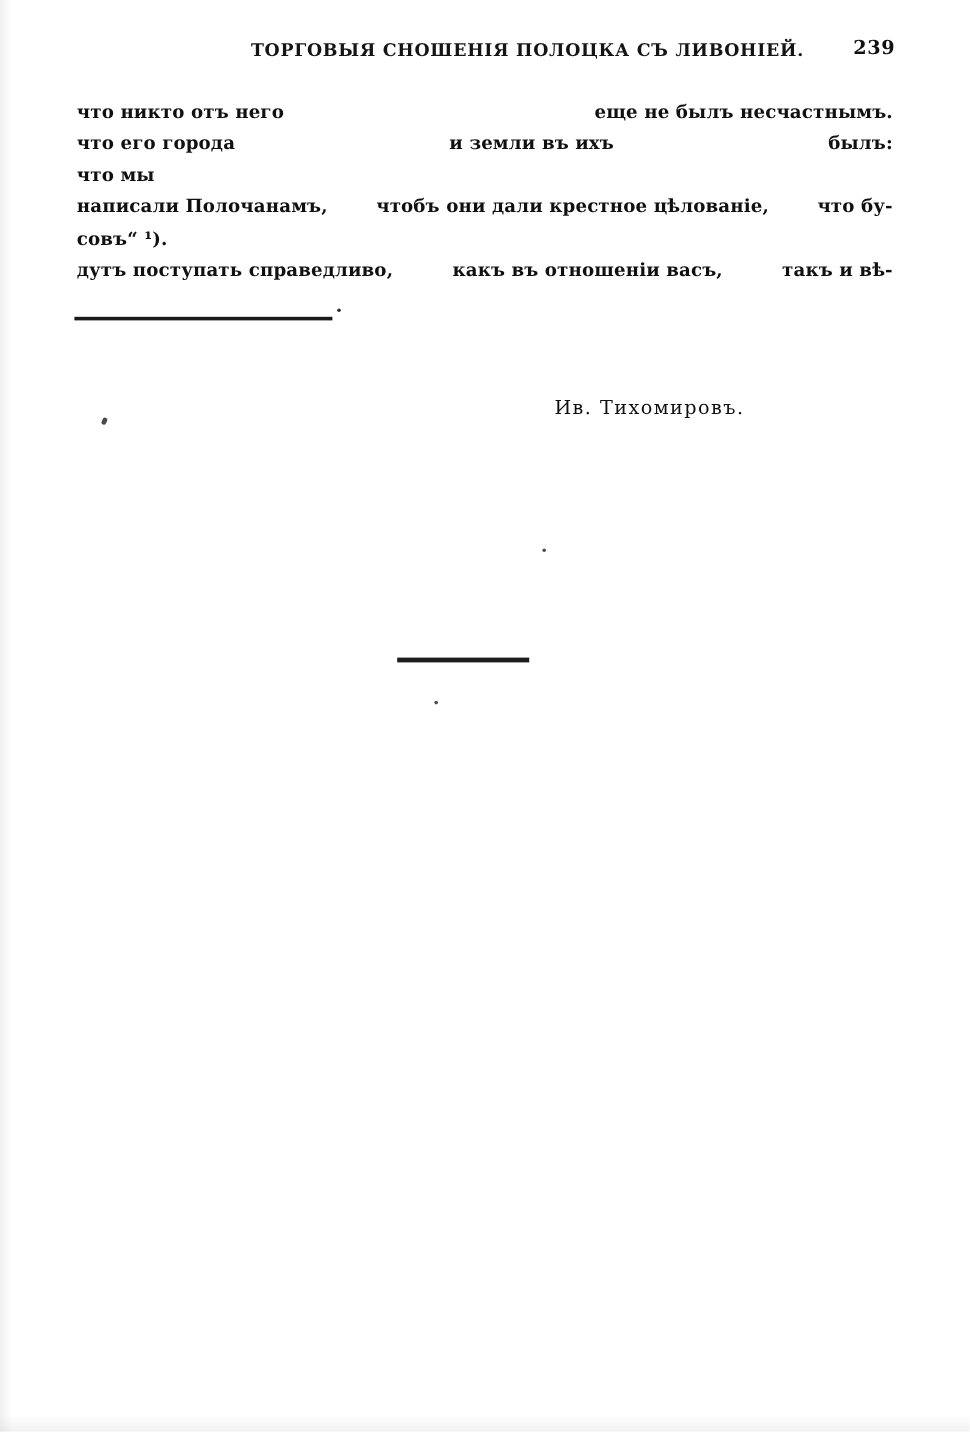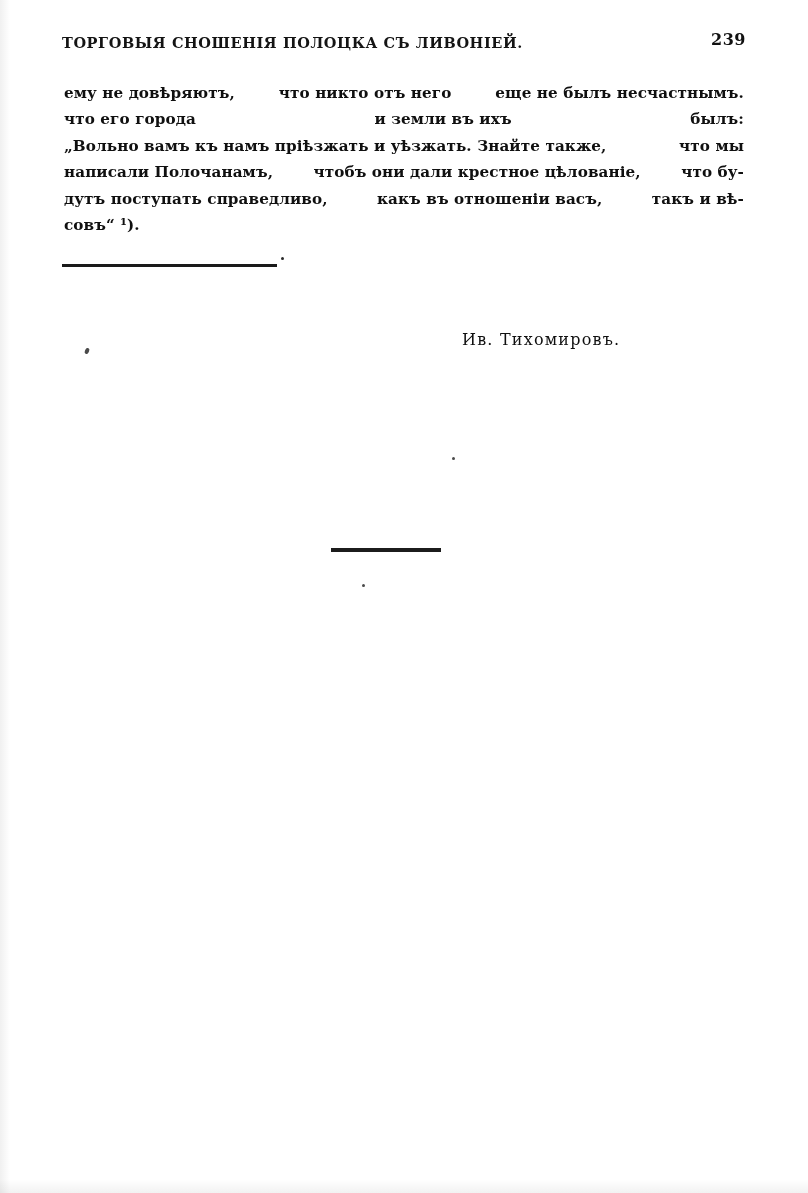--- a/index.html
+++ b/index.html
@@ -29,21 +29,21 @@
     top: 30px;
     left: 62px;
     width: 684px;
     height: 28px;
   }
   .header-title {
     position: absolute;
     left: 0;
     top: 4px;
     width: 608px;
-    text-align: left;
+    text-align: right;
     font-family: "DejaVu Serif", serif;
     font-weight: bold;
     font-size: 14.5px;
     letter-spacing: 0.6px;
     color: #141414;
     white-space: nowrap;
   }
   .page-number {
     position: absolute;
     right: 0;
@@ -168,45 +168,43 @@
   <div class="edge-left"></div>
   <div class="edge-bottom"></div>
 
   <div class="header">
     <div class="header-title">ТОРГОВЫЯ СНОШЕНІЯ ПОЛОЦКА СЪ ЛИВОНІЕЙ.</div>
     <div class="page-number">239</div>
   </div>
 
   <div class="body-text">
     <div class="body-line justify">
-      <span>ему не довѣряютъ,</span>
       <span>что никто отъ него</span>
       <span>еще не былъ несчастнымъ.</span>
     </div>
     <div class="body-line justify">
       <span>что его города</span>
       <span>и земли въ ихъ</span>
       <span>былъ:</span>
     </div>
     <div class="body-line justify">
-      <span>„Вольно вамъ къ намъ пріѣзжать и уѣзжать. Знайте также,</span>
       <span>что мы</span>
     </div>
     <div class="body-line justify">
       <span>написали Полочанамъ,</span>
       <span>чтобъ они дали крестное цѣлованіе,</span>
       <span>что бу-</span>
     </div>
+    <div class="body-line">
+      <span>совъ“ ¹).</span>
+    </div>
     <div class="body-line justify">
       <span>дутъ поступать справедливо,</span>
       <span>какъ въ отношеніи васъ,</span>
       <span>такъ и вѣ-</span>
-    </div>
-    <div class="body-line">
-      <span>совъ“ ¹).</span>
     </div>
   </div>
 
   <div class="footnote-rule"></div>
   <div class="rule-dot"></div>
 
 
   <div class="signature">Ив. Тихомировъ.</div>
 
   <div class="mark mark-1"></div>

